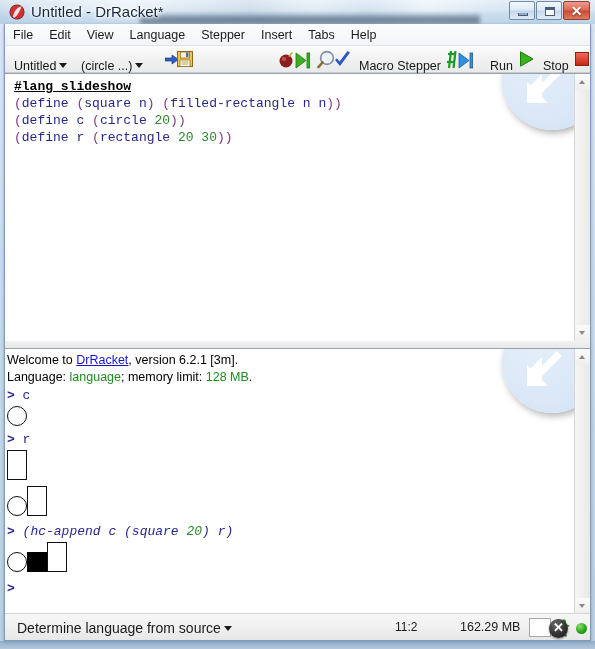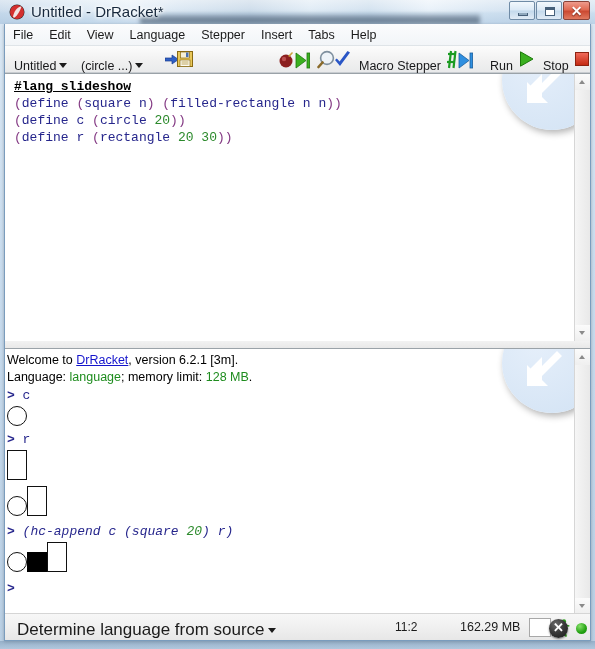--- a/index.html
+++ b/index.html
@@ -191,21 +191,21 @@
     position:absolute; inset:0; color:#fff; font-size:13px; font-weight:bold;
     line-height:18px; text-align:center; font-family:"Liberation Sans",sans-serif;
   }
 
   
   #statusbar {
     position:absolute; left:0; bottom:0; width:585px; height:27px;
     background: linear-gradient(180deg,#f7f7f7 0%, #efefef 55%, #e7e7e7 100%);
     border-top:1px solid #d5d5d5;
   }
-  #sb-lang { position:absolute; left:12px; top:6px; font-size:17px; color:#1b1b1b; white-space:nowrap;}
+  #sb-lang { position:absolute; left:12px; top:6px; font-size:14px; color:#1b1b1b; white-space:nowrap;}
   #sb-pos  { position:absolute; left:390px; top:6px; font-size:12px; color:#1b1b1b;}
   #sb-mem  { position:absolute; left:455px; top:6px; font-size:12.5px; color:#1b1b1b;}
   #sb-box  { position:absolute; left:524px; top:4px; width:22px; height:19px;
              background:#fff; border:1px solid #a8a8a8; }
   #sb-runner { position:absolute; left:552px; top:5px; width:14px; height:18px; }
   #sb-dot  { position:absolute; left:571px; top:9px; width:11px; height:11px;
              border-radius:50%;
              background: radial-gradient(circle at 35% 30%, #86e06a, #23a112 60%, #148a0a); }
 
   

